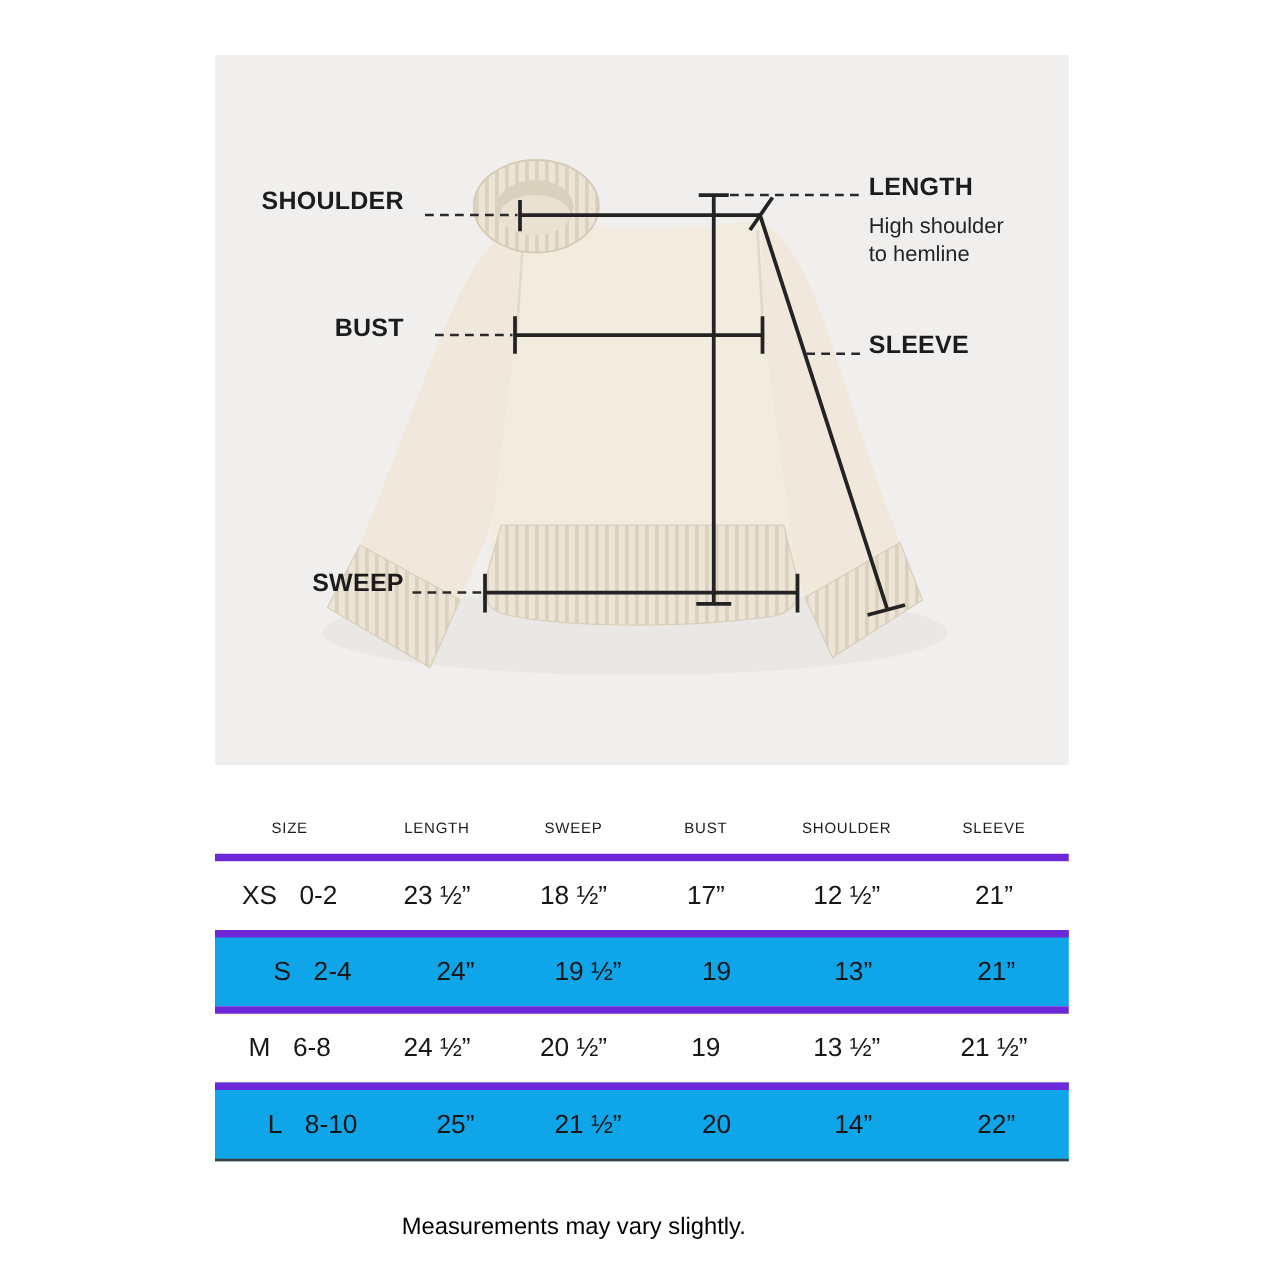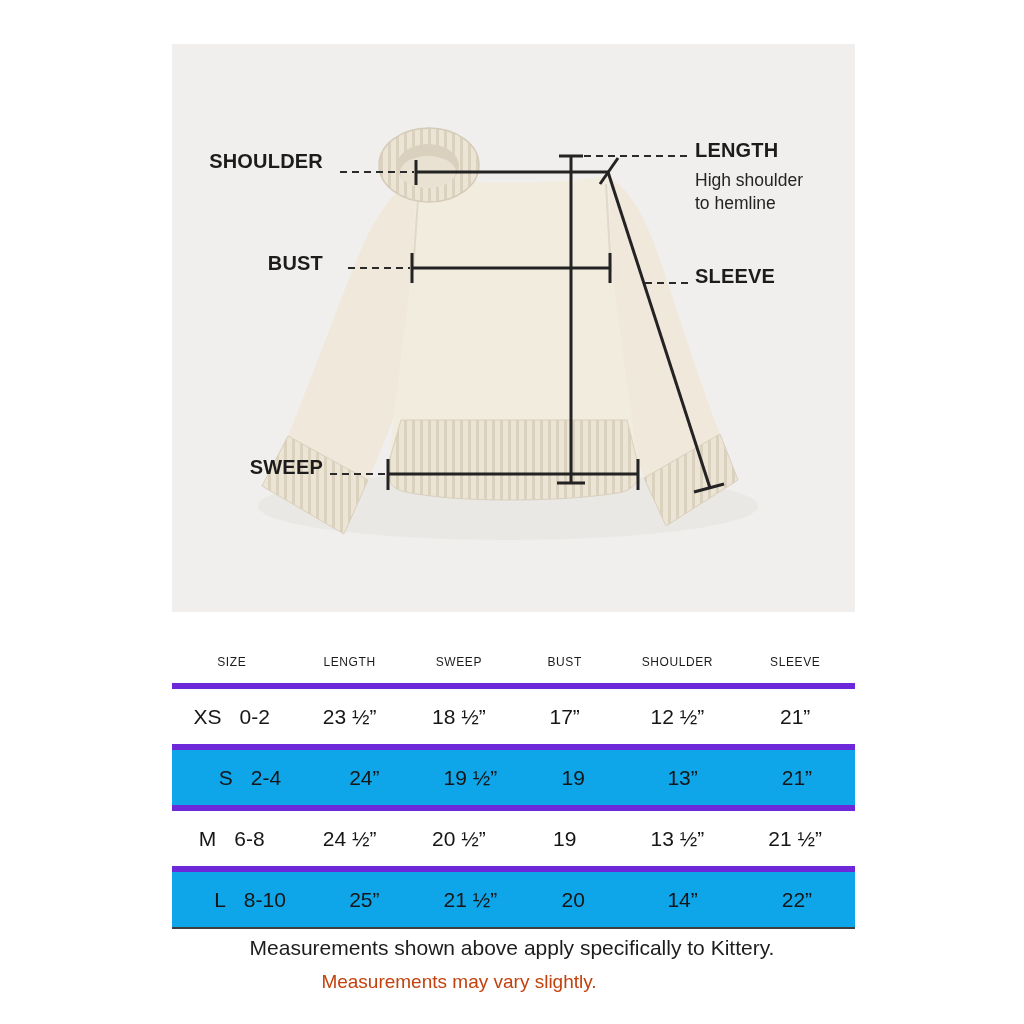--- a/index.html
+++ b/index.html
@@ -26,21 +26,21 @@
   .t-data{height:55px;border-top:6px solid #6d28d9;font-size:21px;color:#161616;}
   .t-data:last-child{border-bottom:2px solid #3f3f3f;}
   .t-data.alt{background:#0ea5e9;padding-left:20px;}
   .t-cell{text-align:center;}
   .c0{width:17.5%;} .c1{width:17%;} .c2{width:15%;} .c3{width:16%;} .c4{width:17%;} .c5{width:17.5%;}
   .size-gap{display:inline-block;width:18px;}
   
   .footnote-1{position:absolute;left:0;top:936px;width:1024px;text-align:center;
     font-size:21px;color:#1d1d1d;}
   .footnote-2{position:absolute;left:0;top:971px;width:918px;text-align:center;
-    font-size:19px;color:#c2410c;}
+    font-size:19px;color:#000000;}
 </style>
 </head>
 <body>
 
 <div class="canvas">
 
   <section class="photo">
 
     <svg width="683" height="568" viewBox="0 0 683 568">
       <defs>
@@ -168,16 +168,15 @@
     <div class="t-row t-data alt">
       <div class="t-cell c0"><span>L</span><span class="size-gap"></span><span>8-10</span></div>
       <div class="t-cell c1">25”</div>
       <div class="t-cell c2">21 ½”</div>
       <div class="t-cell c3">20</div>
       <div class="t-cell c4">14”</div>
       <div class="t-cell c5">22”</div>
     </div>
   </section>
 
-  <div class="footnote-1">Measurements shown above apply specifically to Kittery.</div>
   <div class="footnote-2">Measurements may vary slightly.</div>
 
 </div>
 
 </body></html>

